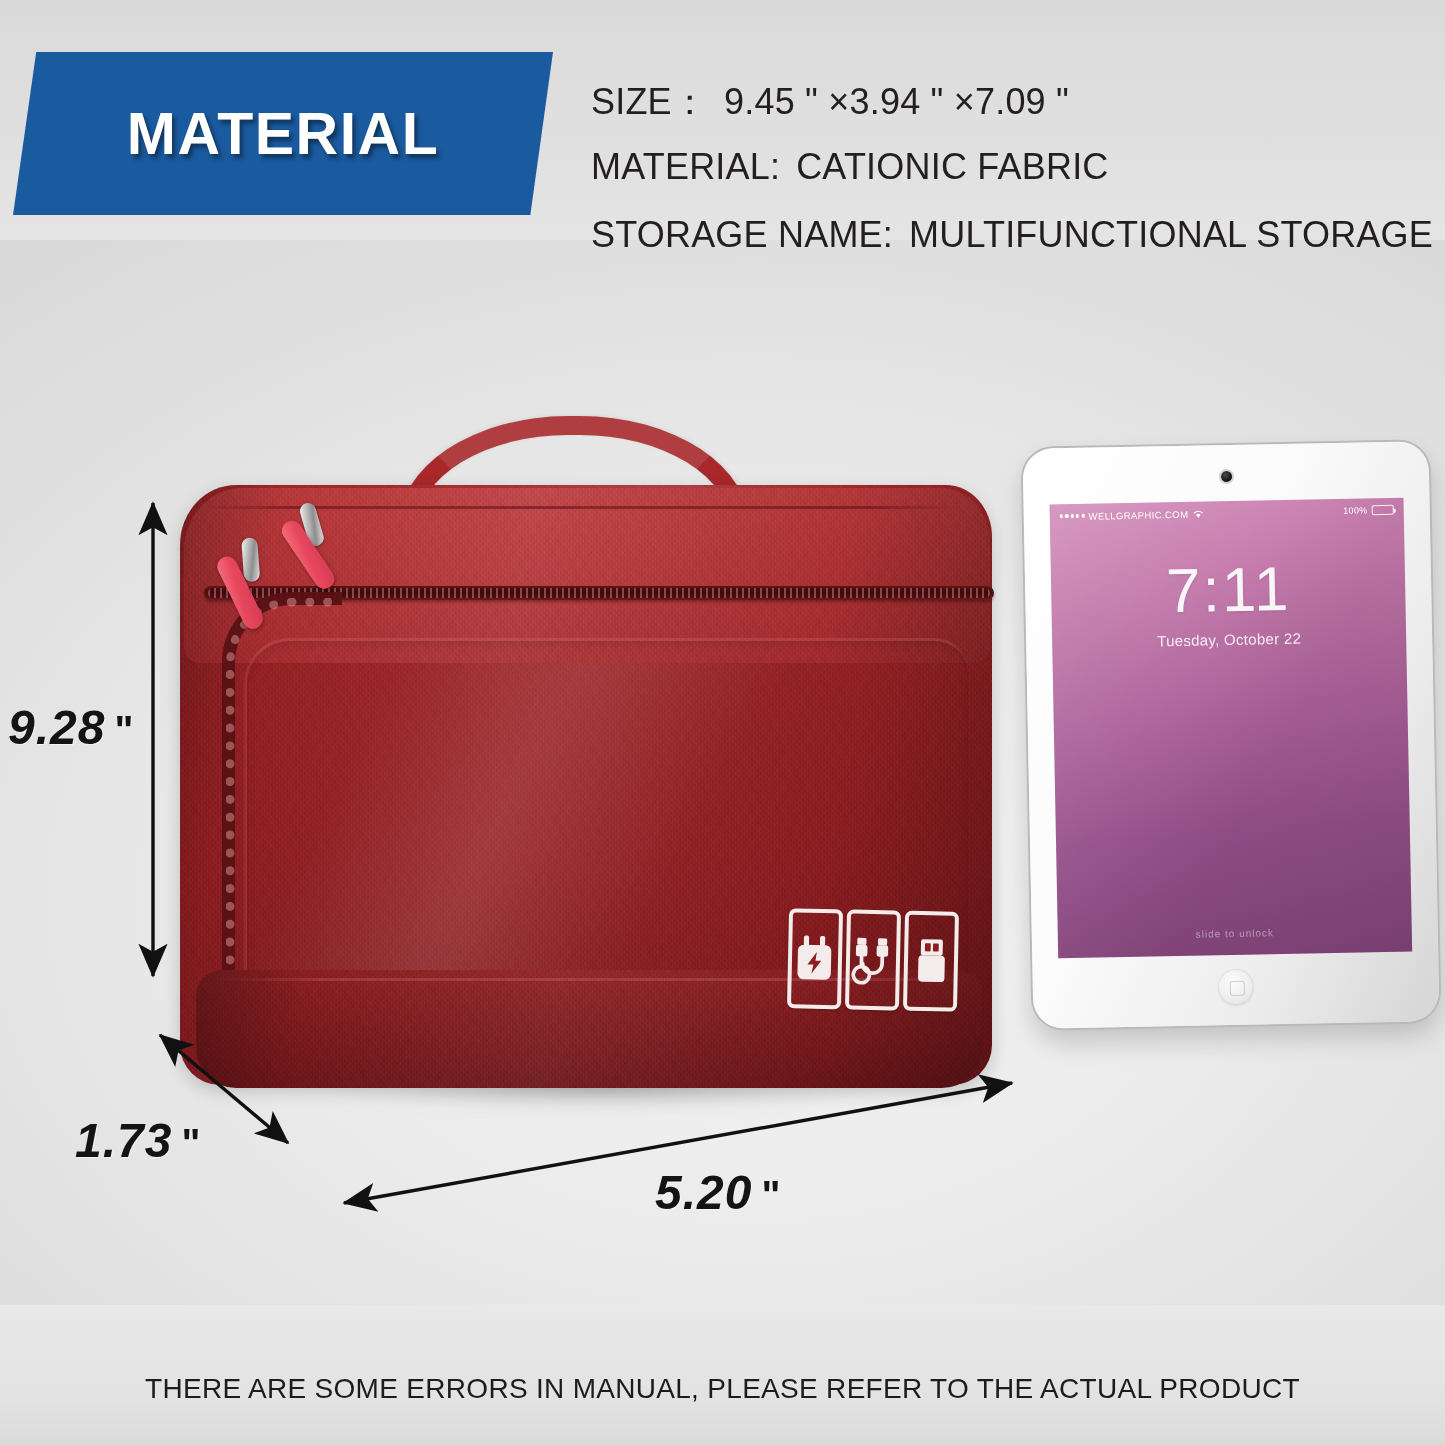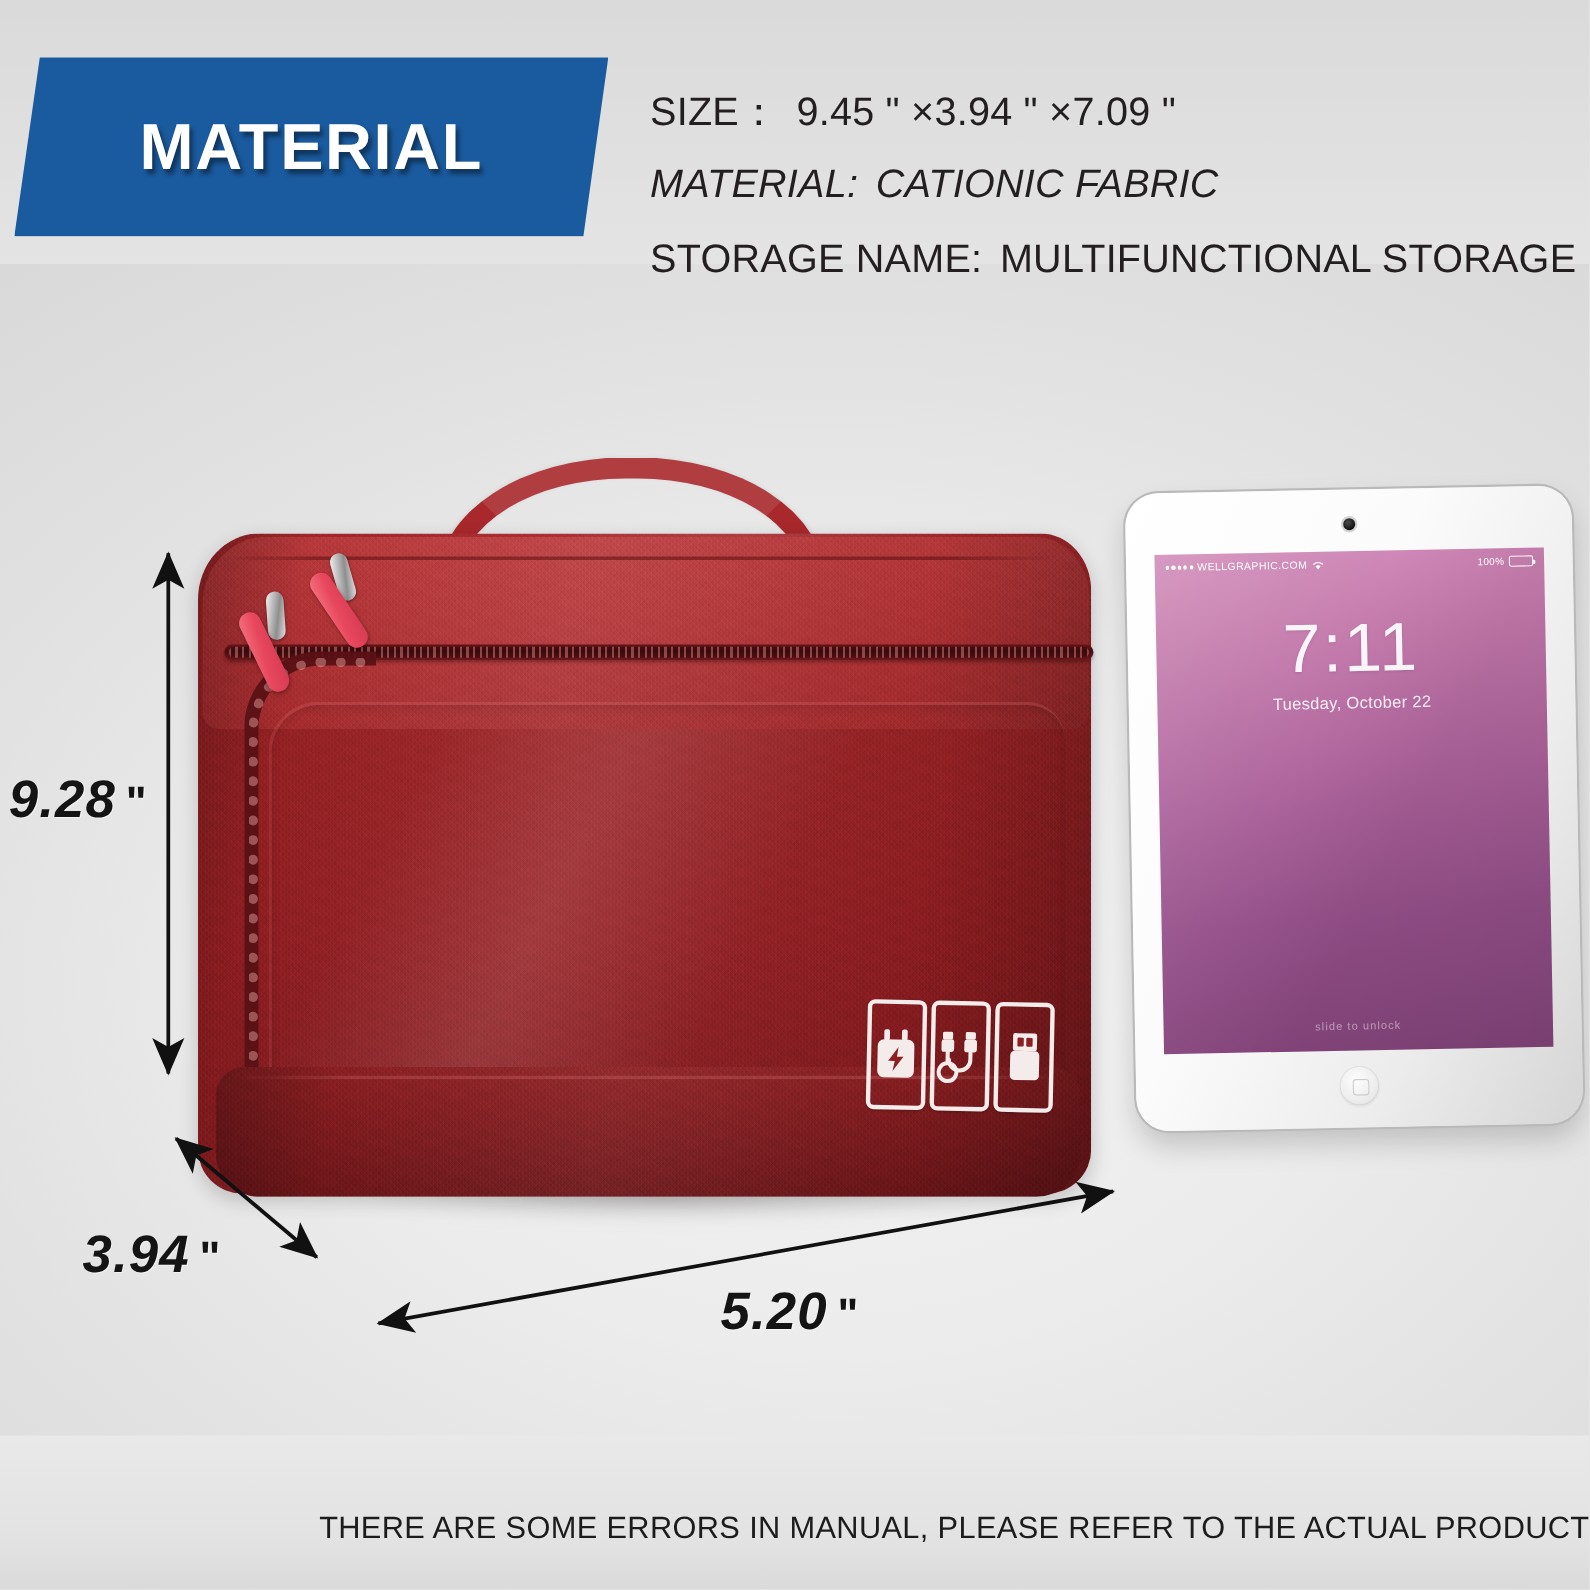--- a/index.html
+++ b/index.html
@@ -42,21 +42,21 @@
     text-shadow:3px 4px 4px rgba(0,0,0,.42);
     white-space:nowrap;
   }
 
   
   .specs {
     position:absolute; left:578px; top:38px; width:860px; height:190px;
   }
   .spec-row { position:absolute; left:0; white-space:nowrap; color:#231f20; }
   .spec-row.r1 { top:40px; font-size:36px; }
-  .spec-row.r2 { top:108px; font-size:36px;font-style:italic; }
+  .spec-row.r2 { top:108px; font-size:36px; }
   .spec-row.r3 { top:176px; font-size:36px; }
   .spec-key  { letter-spacing:.2px;margin-left:13px; }
   .spec-val  { letter-spacing:.2px; }
   .sp { display:inline-block; width:16px; }
 
   
   .dim-label {
     position:absolute; color:#141414; font-weight:bold; font-style:italic;
     font-size:48px; letter-spacing:1px; white-space:nowrap;
     text-shadow:1px 1px 0 rgba(255,255,255,.5);
@@ -291,21 +291,21 @@
     color:rgba(255,255,255,.88); font-size:15px; letter-spacing:.3px;
   }
   .lock-slide {
     position:absolute; left:0; right:0; bottom:16px; text-align:center;
     color:rgba(255,255,255,.45); font-size:10px; letter-spacing:1px;
   }
 
   
   .footer {
     position:absolute; left:0; bottom:40px; width:100%;
-    text-align:right; color:#1c1c1c; font-size:28px; letter-spacing:.3px;
+    text-align:center; color:#1c1c1c; font-size:28px; letter-spacing:.3px;
   }
 </style>
 </head>
 <body>
 
 <div id="stage">
   <div class="bg-top-band"></div>
   <div class="bg-bottom-band"></div>
 
   <div class="banner">
@@ -440,20 +440,20 @@
 
     <line x1="160" y1="1035" x2="288" y2="1143" stroke="#111111" stroke-width="3.4" marker-start="url(#atail)" marker-end="url(#ahead)"></line>
 
     <line x1="344" y1="1203" x2="1012" y2="1083" stroke="#111111" stroke-width="3.4" marker-start="url(#atail)" marker-end="url(#ahead)"></line>
   </svg>
 
   <div class="dim-label" id="dim-h-label">
     <span>9.28</span><span class="dim-unit">"</span>
   </div>
   <div class="dim-label" id="dim-d-label">
-    <span>3.94</span><span class="dim-unit">"</span>
+    <span>1.73</span><span class="dim-unit">"</span>
   </div>
   <div class="dim-label" id="dim-w-label">
     <span>5.20</span><span class="dim-unit">"</span>
   </div>
 
   <div class="footer">THERE ARE SOME ERRORS IN MANUAL, PLEASE REFER TO THE ACTUAL PRODUCT</div>
 </div>
 
 </body></html>

